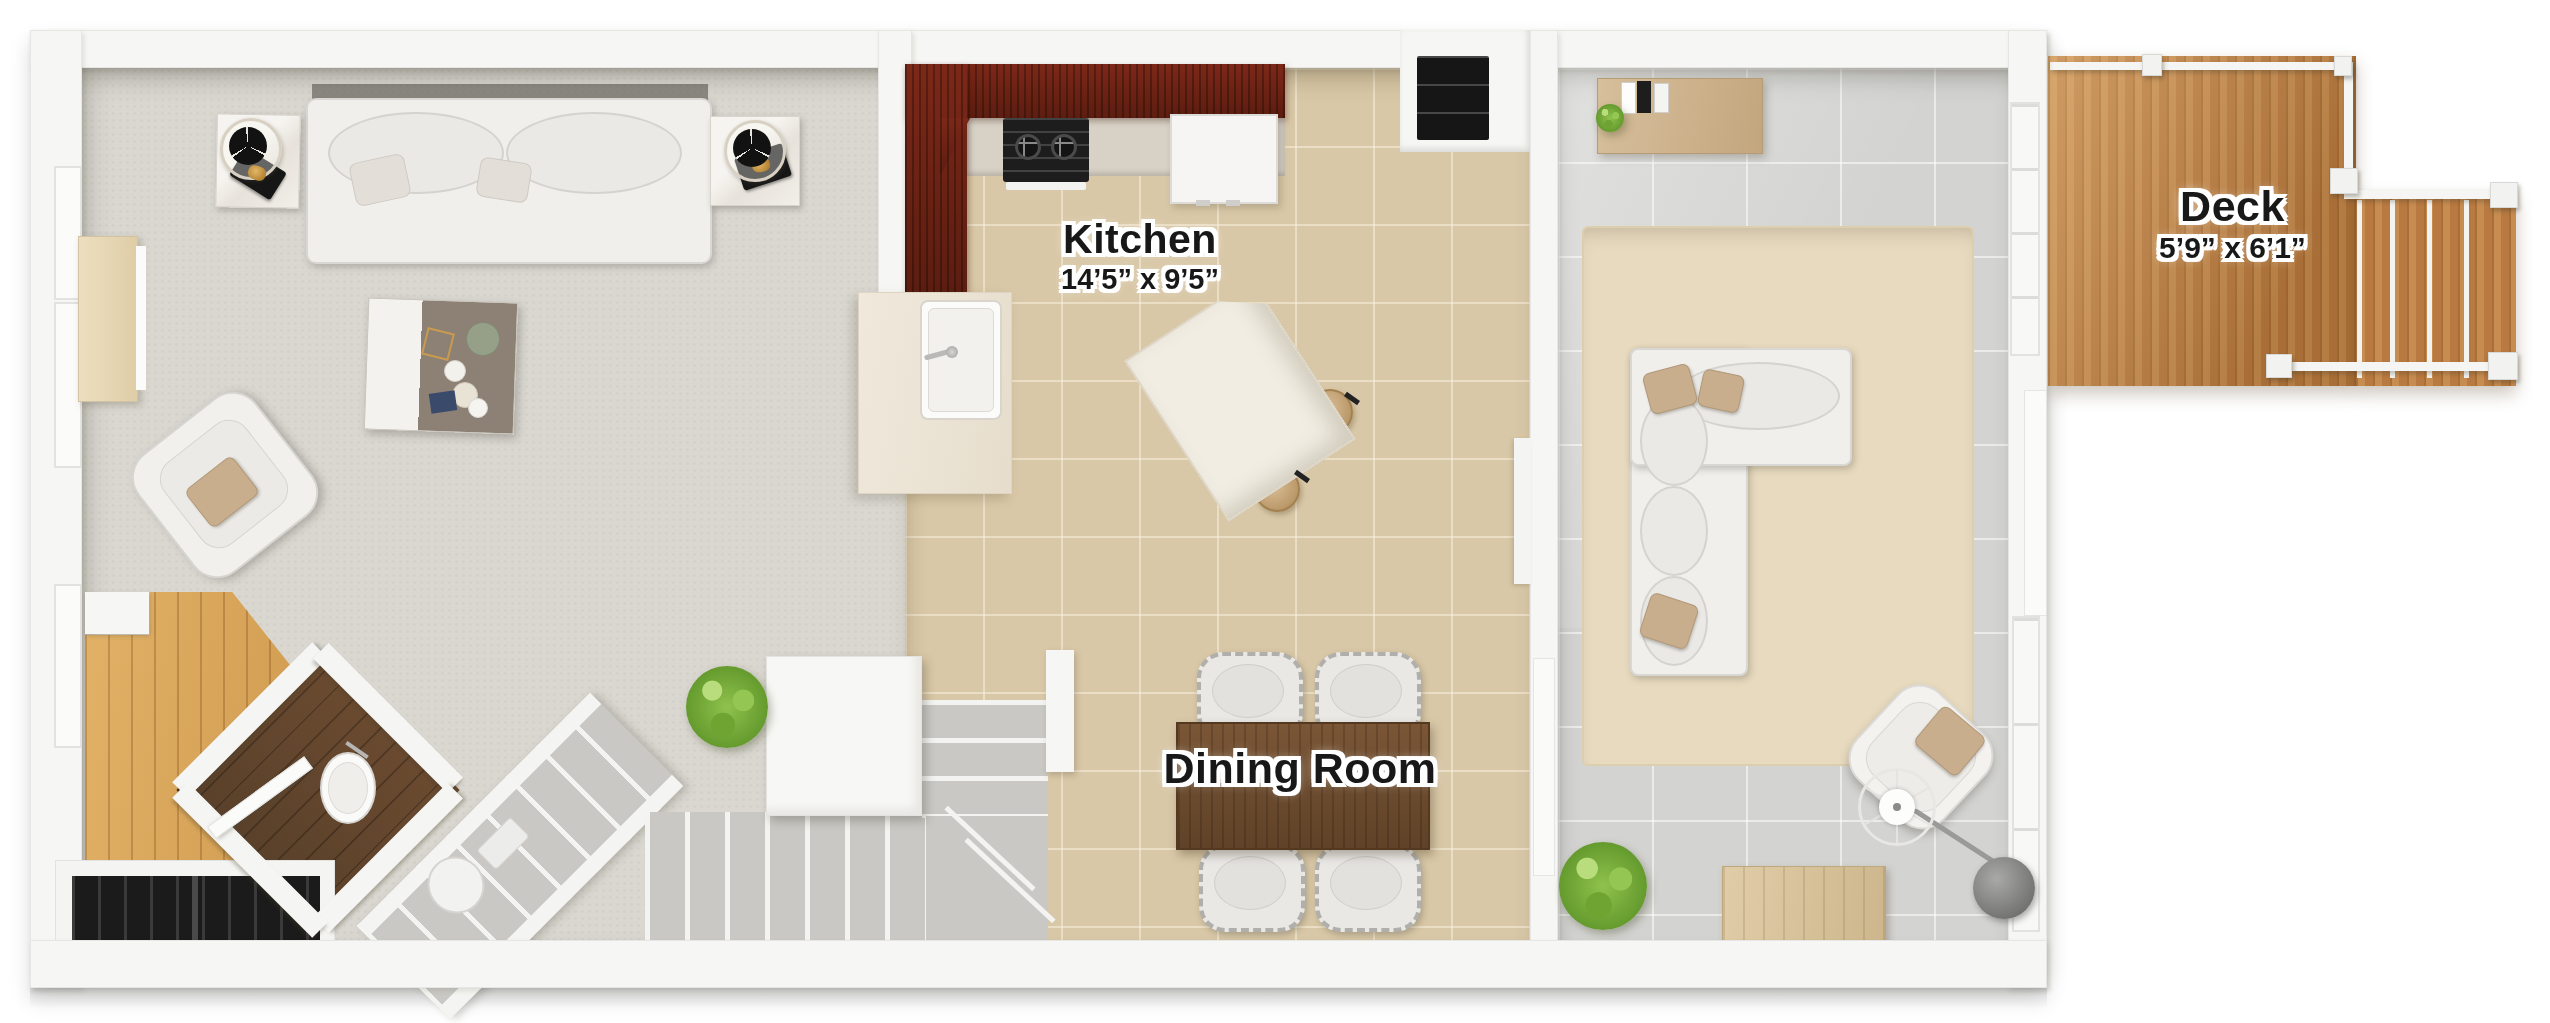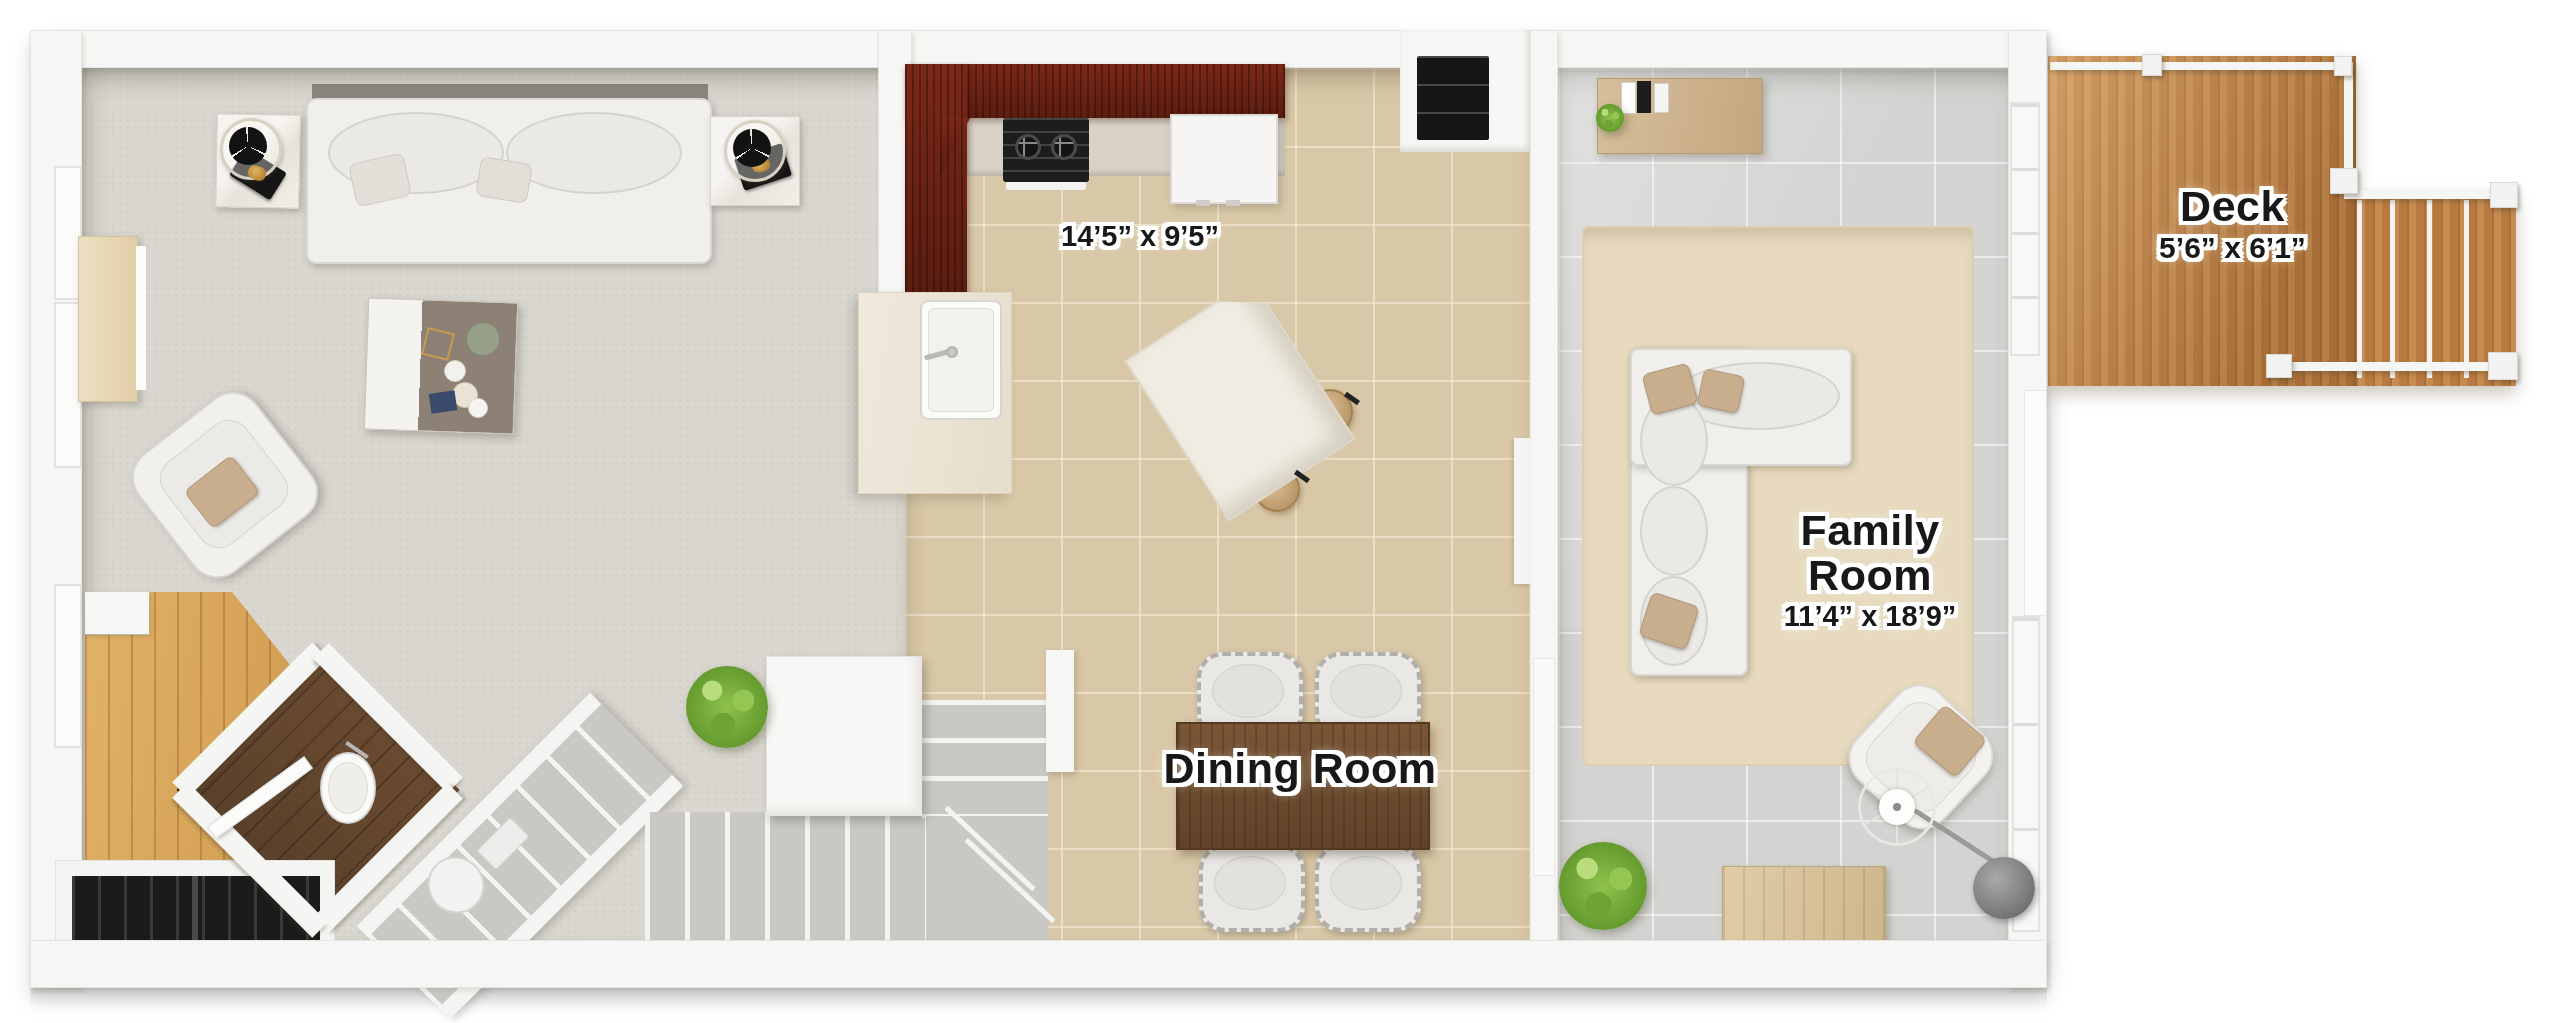--- a/index.html
+++ b/index.html
@@ -285,28 +285,24 @@
   <div class="a post" style="left:2142px;top:54px;width:18px;height:20px;z-index:9;"></div>
   <div class="a post" style="left:2334px;top:56px;width:16px;height:18px;z-index:9;"></div>
   <div class="a post" style="left:2330px;top:168px;width:26px;height:24px;z-index:9;"></div>
   <div class="a post" style="left:2490px;top:182px;width:26px;height:24px;z-index:9;"></div>
   <div class="a post" style="left:2266px;top:354px;width:24px;height:22px;z-index:9;"></div>
   <div class="a post" style="left:2488px;top:352px;width:28px;height:26px;z-index:9;"></div>
 
   <div class="a label" style="left:310px;top:462px;width:400px;">
   </div>
   <div class="a label" style="left:955px;top:218px;width:370px;">
+    <div class="t1" style="font-size:41px;">Kitchen</div>
     <div class="t2" style="font-size:29px;">14’5” x 9’5”</div>
   </div>
   <div class="a label" style="left:1110px;top:746px;width:380px;">
     <div class="t1" style="font-size:43px;">Dining Room</div>
   </div>
-  <div class="a label" style="left:1760px;top:508px;width:220px;">
-    <div class="t1" style="font-size:43px;">Family</div>
-    <div class="t1" style="font-size:43px;">Room</div>
-    <div class="t2" style="font-size:29px;">11’4” x 18’9”</div>
-  </div>
   <div class="a label" style="left:2125px;top:184px;width:215px;">
     <div class="t1" style="font-size:43px;">Deck</div>
-    <div class="t2" style="font-size:30px;">5’6” x 6’1”</div>
+    <div class="t2" style="font-size:30px;">5’9” x 6’1”</div>
   </div>
 
 </div>
 
 </body></html>

